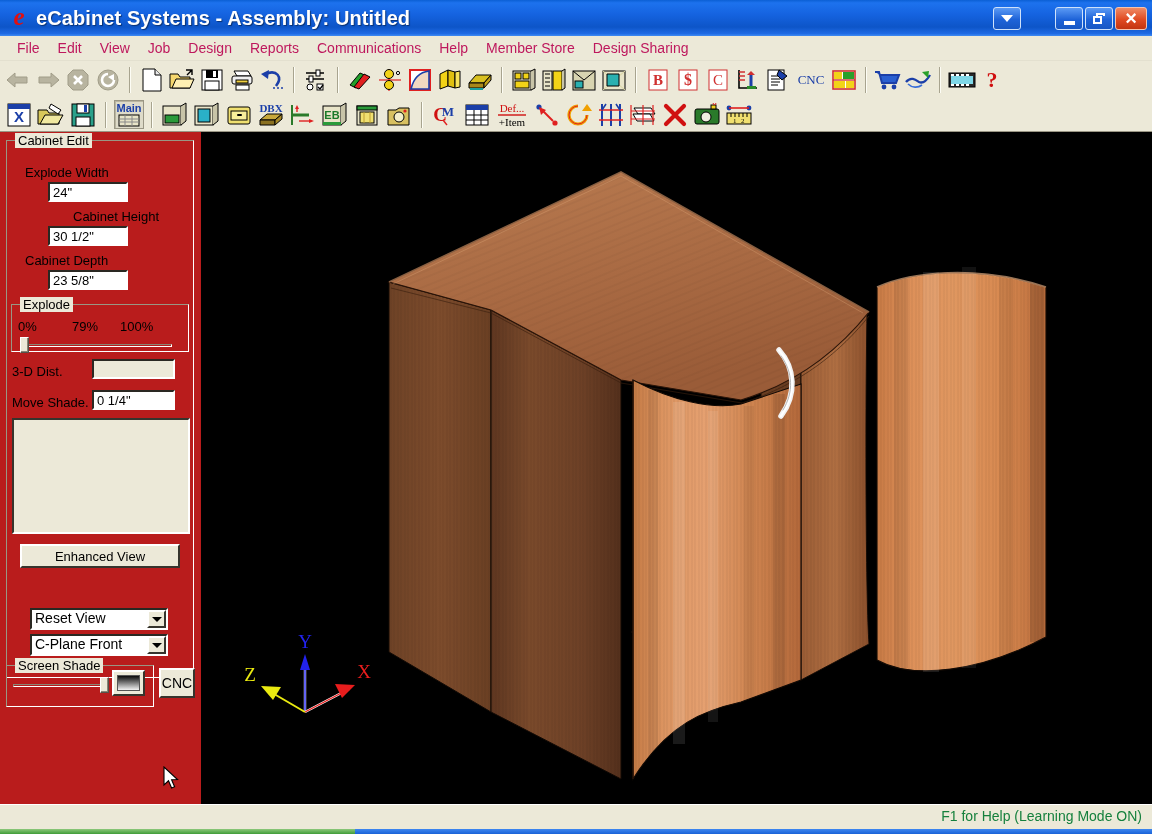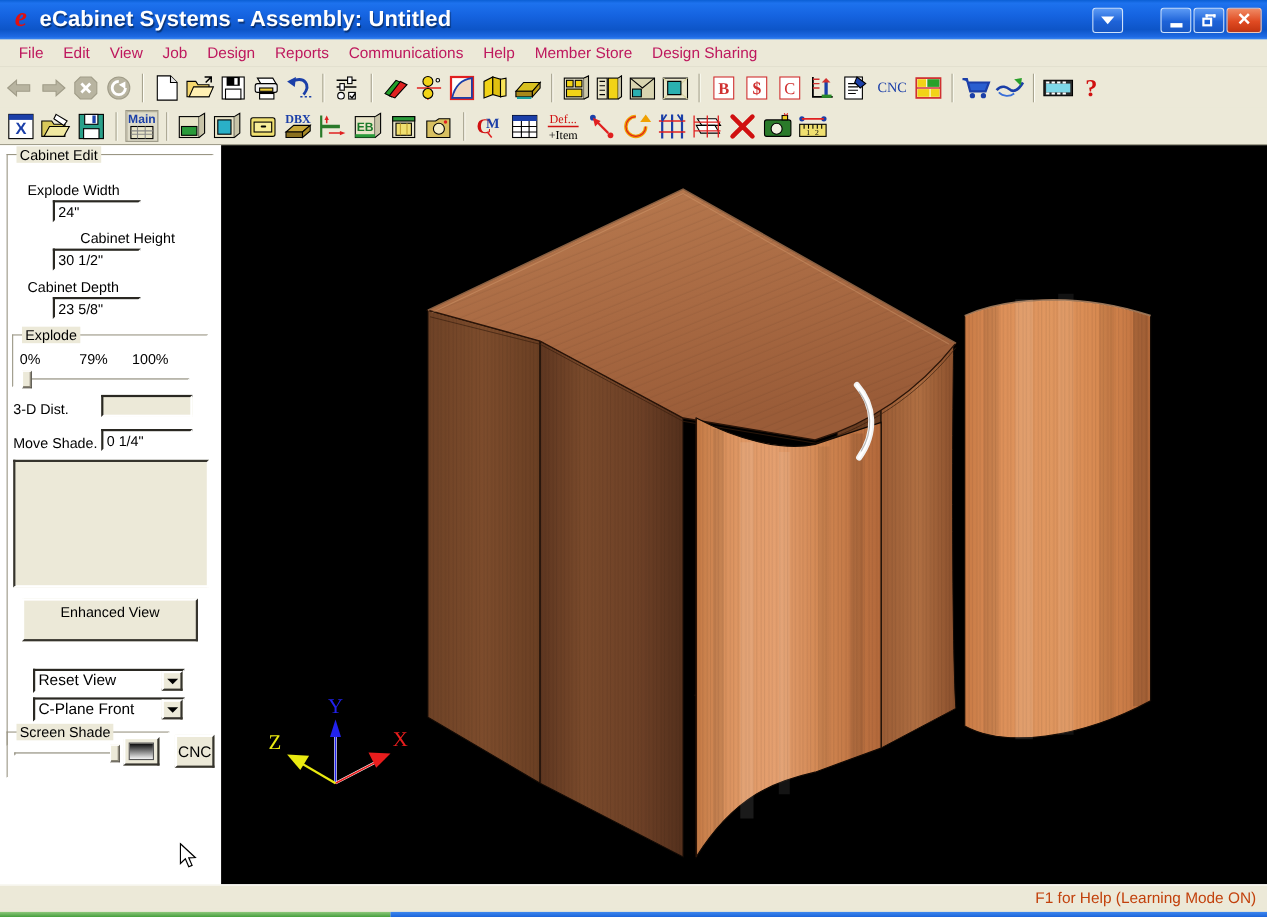--- a/index.html
+++ b/index.html
@@ -69,21 +69,21 @@
     width:28px; height:28px; margin:0 1px; display:flex; align-items:center; justify-content:center;
     cursor:pointer; position:relative;
   }
   #toolbar2 .ticon{ width:30px; height:29px; }
   .ticon svg{ display:block; }
   .ticon.pressed{ border:1px solid #9a9684; background:#dedbc9; box-shadow:inset 1px 1px 0 #b9b5a0; }
 
   
   .leftpanel{
     position:absolute; left:0; top:132px; width:201px; height:672px;
-    background:#ffffff;
+    background:#b91c1c;
   }
   .groupbox{ position:absolute; border:1px solid #fff; border-top-color:#9a9684; border-left-color:#9a9684; }
   .groupbox > .gbl{
     position:absolute; top:-8px; left:8px; background:#ece9d8; padding:0 3px; font-size:13px; color:#000;
   }
   .lbl{ font-size:13px; color:#000; }
   .tfield{
     background:#fff; border:2px inset #b0ac98; border-top-color:#7e7a68; border-left-color:#7e7a68;
     border-right-color:#fff; border-bottom-color:#fff;
     font-family:"Liberation Sans",sans-serif; font-size:13px; color:#000;
@@ -130,21 +130,21 @@
     background:#000; overflow:hidden;
   }
   .viewport svg{ display:block; }
 
   
   .statusbar{
     position:absolute; left:0; top:804px; width:1152px; height:22px;
     background:#ece9d8; border-top:1px solid #fff;
     display:flex; align-items:center; justify-content:flex-end;
   }
-  .statusbar .stext{ font-size:14px; color:#c2410c; padding-right:10px; white-space:nowrap; }
+  .statusbar .stext{ font-size:14px; color:#15803d; padding-right:10px; white-space:nowrap; }
   .taskbar{ position:absolute; left:0; top:826px; width:1152px; height:8px; background:#ece9d8; }
   .taskbar .tb-green{ position:absolute; left:0; top:3px; width:355px; height:5px;
     background:linear-gradient(180deg,#8dc87b,#3f9c38); }
   .taskbar .tb-blue{ position:absolute; left:355px; top:3px; width:797px; height:5px;
     background:linear-gradient(180deg,#3d87ef,#1a62d8); }
 
   
   .cursor{ position:absolute; pointer-events:none; z-index:50; }
 </style>
 </head>
@@ -643,21 +643,21 @@
     </div>
 
     <div class="lbl" style="position:absolute; left:12px; top:232px;">3-D Dist.</div>
     <input class="tfield disabled" style="position: absolute; left: 92px; top: 227px; width: 83px; height: 20px;" disabled="" value="">
 
     <div class="lbl" style="position:absolute; left:12px; top:263px;">Move Shade.</div>
     <input class="tfield" style="position: absolute; left: 92px; top: 258px; width: 83px; height: 20px;" value="0 1/4&quot;">
 
     <div class="sunken" style="position:absolute; left:12px; top:286px; width:178px; height:116px;"></div>
 
-    <div class="btn3d" style="position:absolute; left:20px; top:412px; width:160px; height:39px; line-height:21px; text-align:center;">Enhanced View</div>
+    <div class="btn3d" style="position:absolute; left:20px; top:412px; width:160px; height:24px; line-height:21px; text-align:center;">Enhanced View</div>
 
     <div class="combo" style="position:absolute; left:30px; top:476px; width:138px; height:22px;">
       <span class="cotext">Reset View</span>
       <span class="coarrow">
           <em></em>
         </span>
     </div>
     <div class="combo" style="position:absolute; left:30px; top:502px; width:138px; height:22px;">
       <span class="cotext">C-Plane Front</span>
       <span class="coarrow">

